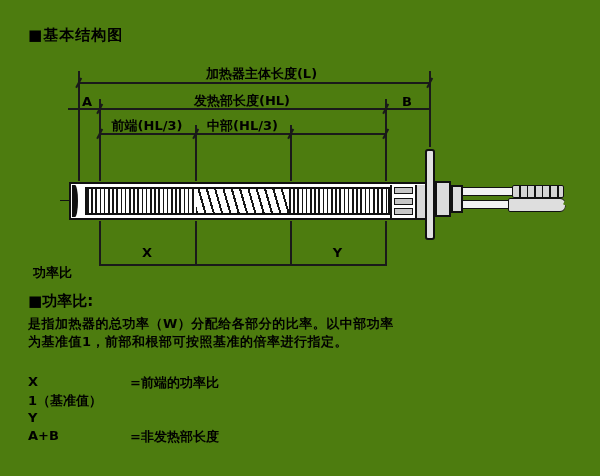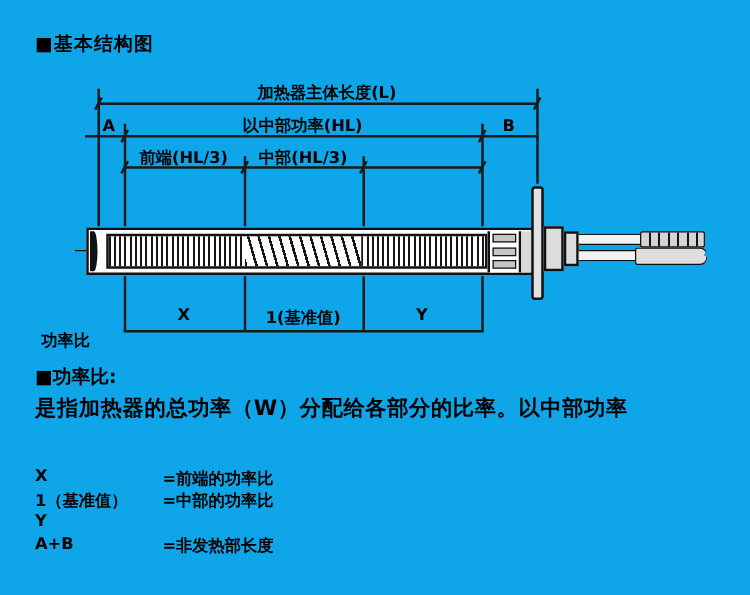--- a/index.html
+++ b/index.html
@@ -1,25 +1,25 @@
 <!DOCTYPE html>
 <html><head>
 <meta charset="utf-8">
 <style>
   * { margin:0; padding:0; box-sizing:border-box; }
   html,body { width:600px; height:476px; background:#fff; overflow:hidden;
     font-family:"DejaVu Sans", sans-serif; color:#000; }
-  .stage { position:relative; width:600px; height:476px; background:#0ea5e9; }
+  .stage { position:relative; width:600px; height:476px; background:#4d7c0f; }
 
   .abs { position:absolute; }
 
   
   .page-title { left:28px; top:26px; font-size:15px; font-weight:bold; letter-spacing:1px; }
   .pr-heading { left:28px; top:292px; font-size:15px; font-weight:bold; }
-  .pr-line { left:28px; font-size:17px; font-weight:bold; white-space:nowrap; letter-spacing:.5px;text-align:center; }
+  .pr-line { left:28px; font-size:13px; font-weight:bold; white-space:nowrap; letter-spacing:.5px;text-align:center; }
   .pr-line1 { top:315px; }
   .pr-line2 { top:333px; }
 
   .legend { left:28px; top:374px; width:330px; }
   .legend-row { display:flex; height:18px; font-size:13px; font-weight:bold; }
   .legend-sym { width:102px; }
   .legend-def { flex:1; }
 
   
   .hline { background:#1a1a1a; height:1.5px; }
@@ -58,21 +58,21 @@
   .ratio-label { font-size:13px; font-weight:bold; text-align:center; }
 </style>
 </head>
 <body>
 
 <div class="stage">
 
   <div class="abs page-title">■基本结构图</div>
 
   <div class="abs dim-label" style="left:78px;top:65px;width:367px;">加热器主体长度(L)</div>
-  <div class="abs dim-label" style="left:99px;top:92px;width:286px;">以中部功率(HL)</div>
+  <div class="abs dim-label" style="left:99px;top:92px;width:286px;">发热部长度(HL)</div>
   <div class="abs dim-label" style="left:76px;top:94px;width:22px;">A</div>
   <div class="abs dim-label" style="left:385px;top:94px;width:44px;">B</div>
   <div class="abs dim-label" style="left:99px;top:117px;width:96px;">前端(HL/3)</div>
   <div class="abs dim-label" style="left:195px;top:117px;width:95px;text-align:center;">中部(HL/3)</div>
 
   <div class="abs hline" style="left:78px;top:82px;width:352px;"></div>
   <div class="abs hline" style="left:68px;top:108px;width:362px;"></div>
   <div class="abs hline" style="left:99px;top:133px;width:287px;"></div>
 
   <div class="abs vline" style="left:78px;top:71px;height:110px;"></div>
@@ -117,35 +117,34 @@
   <div class="abs wire-bot"></div>
   <div class="abs sleeve"></div>
 
   <div class="abs vline" style="left:99px;top:221px;height:44px;"></div>
   <div class="abs vline" style="left:195px;top:221px;height:44px;"></div>
   <div class="abs vline" style="left:290px;top:221px;height:44px;"></div>
   <div class="abs vline" style="left:385px;top:221px;height:44px;"></div>
   <div class="abs hline" style="left:99px;top:264px;width:287.5px;"></div>
 
   <div class="abs ratio-label" style="left:99px;top:245px;width:96px;">X</div>
-  <div class="abs ratio-label" style="left:195px;top:245px;width:95px;">1(基准值)</div>
   <div class="abs ratio-label" style="left:290px;top:245px;width:95px;">Y</div>
   <div class="abs dim-label" style="left:33px;top:264px;">功率比</div>
 
   <div class="abs pr-heading">■功率比:</div>
   <div class="abs pr-line pr-line1">是指加热器的总功率（W）分配给各部分的比率。以中部功率</div>
+  <div class="abs pr-line pr-line2">为基准值1，前部和根部可按照基准的倍率进行指定。</div>
 
   <div class="abs legend">
     <div class="legend-row">
       <span class="legend-sym">X</span>
       <span class="legend-def">=前端的功率比</span>
     </div>
     <div class="legend-row">
       <span class="legend-sym">1（基准值）</span>
-      <span class="legend-def">=中部的功率比</span>
     </div>
     <div class="legend-row">
       <span class="legend-sym">Y</span>
     </div>
     <div class="legend-row">
       <span class="legend-sym">A+B</span>
       <span class="legend-def">=非发热部长度</span>
     </div>
   </div>
 

